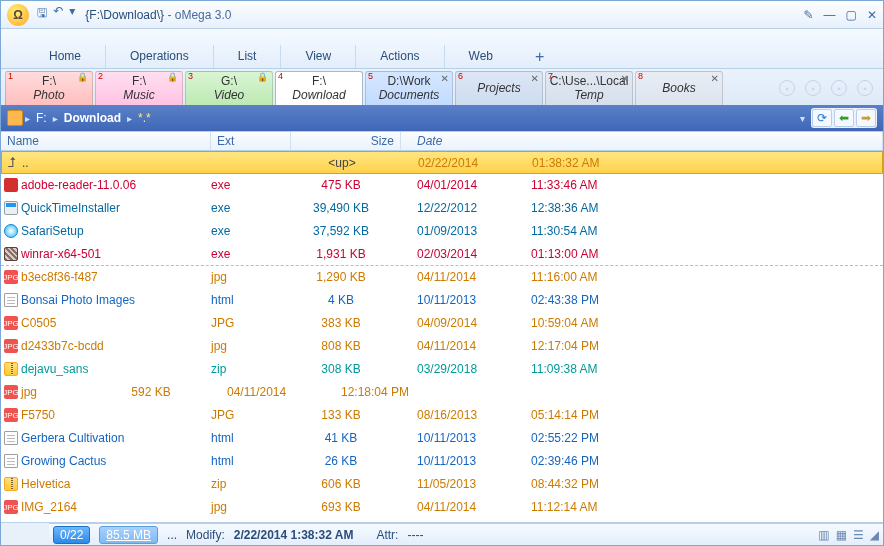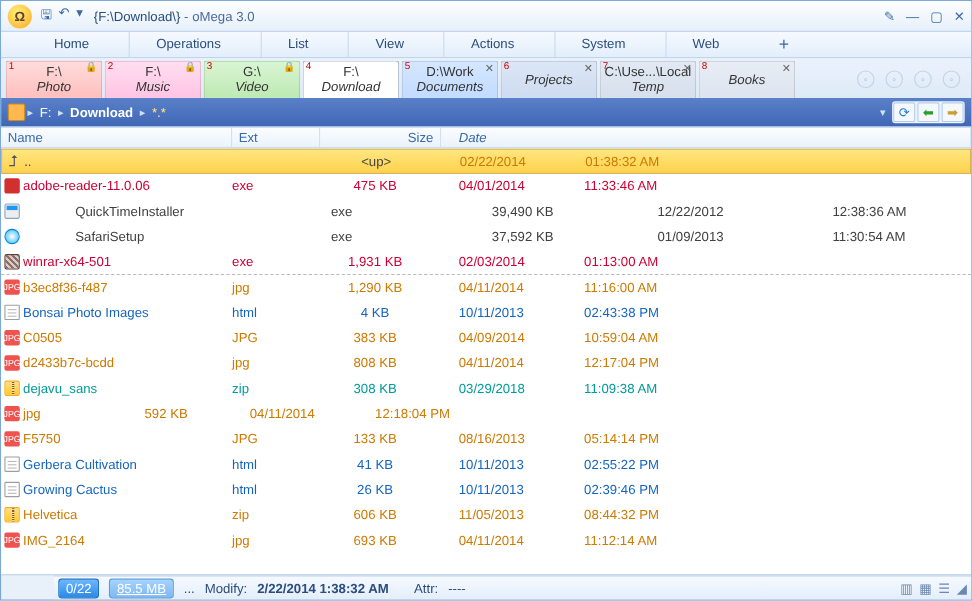--- a/index.html
+++ b/index.html
@@ -10,21 +10,21 @@
 .titlebar .logo { width: 22px; height: 22px; background: radial-gradient(circle at 40% 35%, #fff176, #ffa726); border-radius: 50%; display:flex; align-items:center; justify-content:center; color:#5d4037; font-weight:bold; font-size:12px; margin-right: 4px;}
 .titlebar .qat { display:flex; gap:6px; margin-left:4px; color:#3a6aa8; }
 .titlebar .qat span { cursor:pointer; }
 .titlebar .title { margin-left: 10px; color:#4b6a99; }
 .titlebar .title .path { color:#2a4d7a; }
 .titlebar .spacer { flex:1; }
 .titlebar .wincontrols { display:flex; gap:10px; color:#3a6aa8; font-size:14px; }
 .titlebar .wincontrols span { cursor:pointer; }
 
 
-.menubar { height: 24px; background: linear-gradient(#f6faff,#e3eefb); display:flex; align-items:flex-end; padding: 0 24px; border-bottom: 1px solid #b8cfe8; font-size:12px;gap:12px; }
+.menubar { height: 40px; background: linear-gradient(#f6faff,#e3eefb); display:flex; align-items:flex-end; padding: 0 24px; border-bottom: 1px solid #b8cfe8; font-size:12px; }
 .menubar .mitem { padding: 4px 24px 5px 24px; color:#2a4d7a; cursor:pointer; }
 .menubar .mitem.sep { border-left:1px solid #c8dbf0; }
 .menubar .add { margin-left: 8px; padding:2px 10px; color:#3a6aa8; font-size:16px; cursor:pointer; }
 
 
 .loctabs { height: 36px; background: linear-gradient(#eaf2fc,#dfeaf8); display:flex; align-items:stretch; padding: 2px 4px 0 4px; border-bottom:0; position: relative; }
 .loctab { position:relative; flex: 0 0 auto; width: 88px; margin-right: 2px; border:1px solid rgba(0,0,0,0.15); border-bottom:none; border-radius:3px 3px 0 0; display:flex; flex-direction:column; align-items:center; justify-content:center; font-size:11px; line-height:1.1; cursor:pointer; }
 .loctab .num { position:absolute; top:0; left:2px; font-size:9px; color:#c00; }
 .loctab .lock { position:absolute; top:1px; right:3px; font-size:9px; color:#888; }
 .loctab .close { position:absolute; top:1px; right:3px; font-size:10px; color:#666; }
@@ -71,21 +71,21 @@
 .row .c-ext  { width:80px; }
 .row .c-size { width:110px; text-align:center; padding-right:10px; }
 .row .c-date { width:120px; padding-left:16px; }
 .row .c-time { width:140px; padding-left:10px; }
 
 .row.up { background: linear-gradient(#ffe680,#ffd24d); border:1px solid #d4a020; height:23px; }
 .row.up .c-name { color:#444; }
 .row.up .c-size { color:#444; }
 
 .c-red    { color:#cc0033; }
-.c-mag    { color:#404040;margin-left:48px; }
+.c-mag    { color:#0369a1; }
 .c-orange { color:#cc7a00; }
 .c-teal   { color:#009a9a; }
 .c-blue   { color:#1565c0; }
 
 .ic-pdf   { width:14px; height:14px; background:#d32f2f; border-radius:2px; }
 .ic-exe   { width:14px; height:14px; background:#eceff1; border:1px solid #90a4ae; border-radius:2px; position:relative; }
 .ic-exe::after { content:""; position:absolute; top:1px; left:1px; right:1px; height:4px; background:#2196f3; }
 .ic-safari{ width:14px; height:14px; border-radius:50%; background:radial-gradient(circle,#fff,#29b6f6); border:1px solid #0288d1; }
 .ic-rar   { width:14px; height:14px; background:repeating-linear-gradient(45deg,#8d6e63,#8d6e63 2px,#d7ccc8 2px,#d7ccc8 4px); border:1px solid #5d4037; border-radius:2px; }
 .ic-jpg   { width:14px; height:14px; background:#ef5350; color:#fff; font-size:8px; display:flex; align-items:center; justify-content:center; border-radius:2px; }
@@ -124,21 +124,20 @@
     <span>✕</span>
   </div>
 </div>
 
 <div class="menubar">
   <div class="mitem">Home</div>
   <div class="mitem sep">Operations</div>
   <div class="mitem sep">List</div>
   <div class="mitem sep">View</div>
   <div class="mitem sep">Actions</div>
-  <div class="mitem sep">System</div>
   <div class="mitem sep">Web</div>
   <div class="add">+</div>
 </div>
 
 <div class="loctabs">
 
   <div id="loctabs-holder" style="display:contents"><div class="loctab red">
         <span class="num">1</span>
         <span class="lock">🔒</span>
         <span class="line1">F:\</span>

